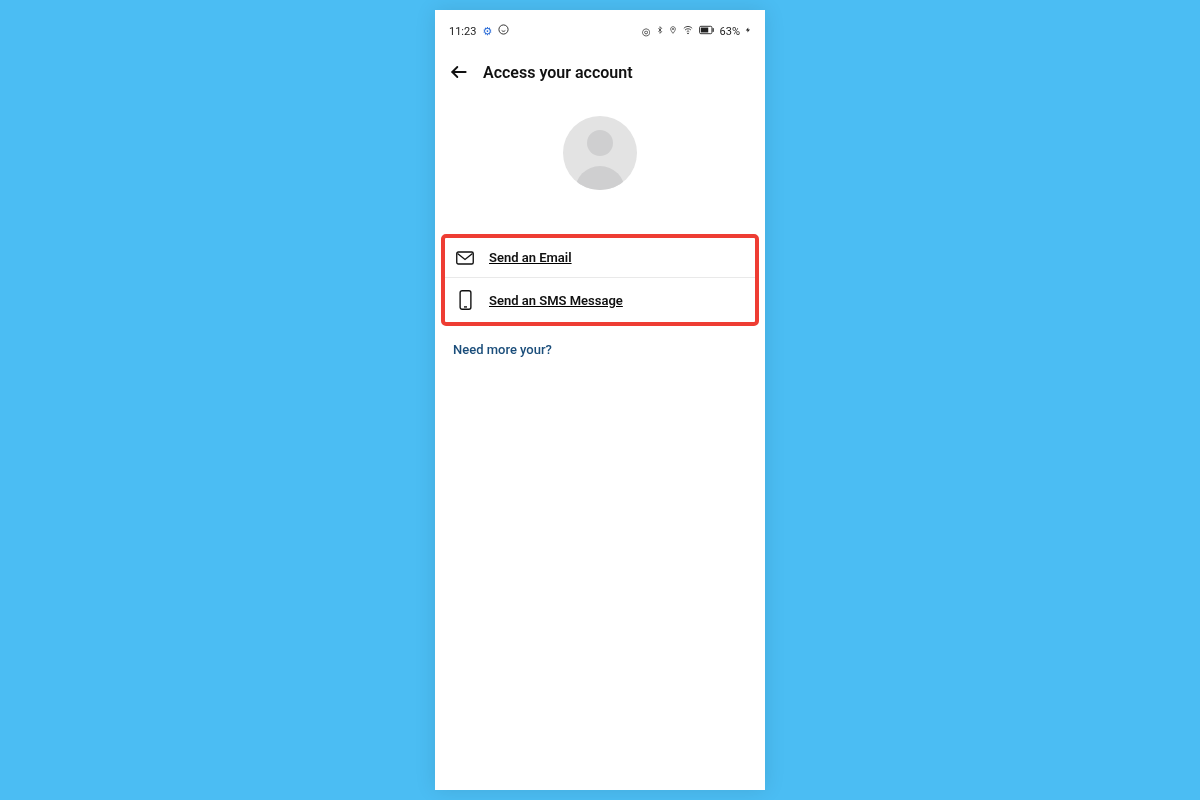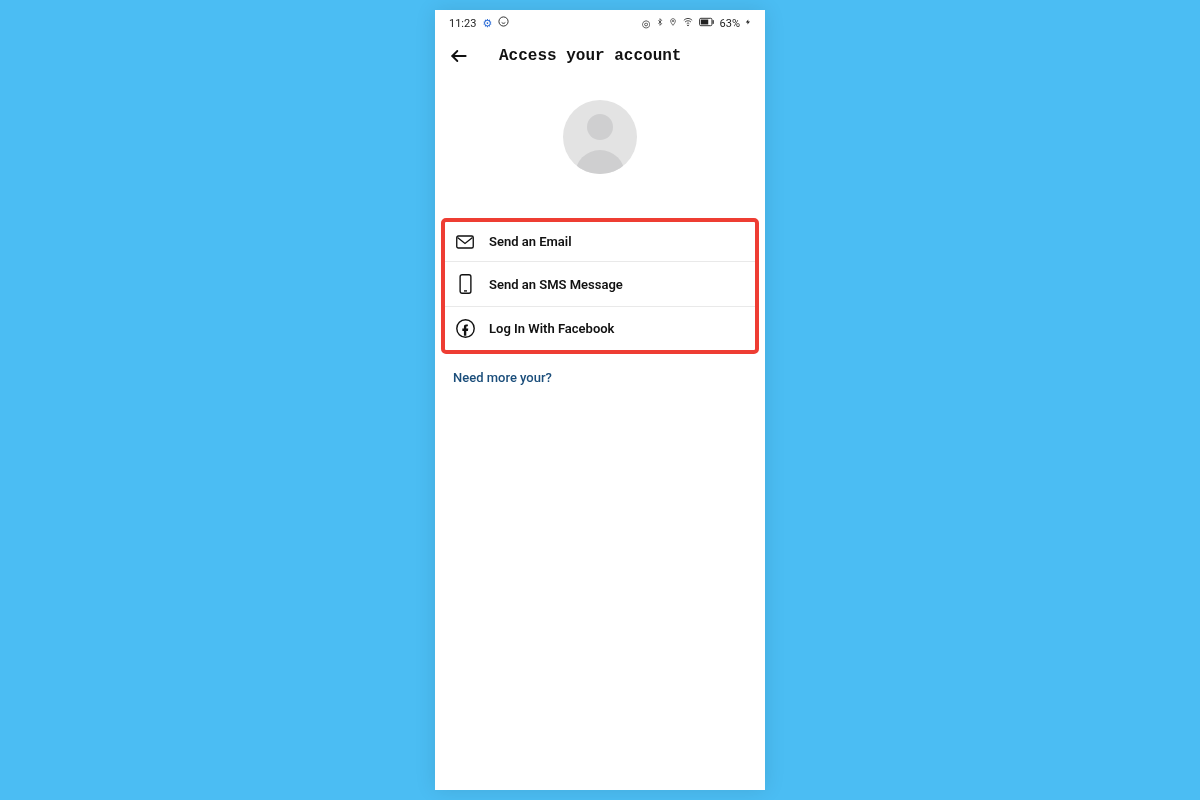--- a/index.html
+++ b/index.html
@@ -19,33 +19,32 @@
       background: #ffffff;
       margin-top: 10px;
       position: relative;
       box-shadow: 0 0 20px rgba(0,0,0,0.1);
     }
     .status-bar {
       display: flex;
       justify-content: space-between;
       align-items: center;
       height: 26px;
-      padding: 0 14px;
+      padding: 8px 14px;
       font-size: 11px;
       color: #222;
     }
     .status-left { display: flex; align-items: center; gap: 6px; }
     .status-right { display: flex; align-items: center; gap: 5px; font-size: 10px;}
     .status-right .pct { font-size: 11px; }
     .header {
       display: flex;
       align-items: center;
       padding: 10px 14px 6px 14px;
-      gap: 30px;
-      font-family: Liberation Mono, monospace;
+      gap: 14px;
     }
     .back-arrow svg { display: block; }
     .page-title {
       font-size: 16px;
       font-weight: 600;
       color: #111;
     }
     .avatar-wrap {
       display: flex;
       justify-content: center;
@@ -83,20 +82,21 @@
       border: 4px solid #ee3d33;
       border-radius: 5px;
     }
     .option {
       display: flex;
       align-items: center;
       gap: 14px;
       padding: 12px 10px;
       border-bottom: 1px solid #e9e9e9;
       cursor: pointer;
+      text-decoration: underline;
     }
     .option:last-child { border-bottom: none; }
     .option .label {
       font-size: 13px;
       font-weight: 600;
       color: #111;
     }
     .icon-box { width: 20px; display: flex; align-items: center; justify-content: center; }
     .help-link {
       display: inline-block;
@@ -190,26 +190,17 @@
     </div>
     <div class="option">
       <span class="icon-box">
         <svg width="13" height="20" viewBox="0 0 16 26" fill="none" stroke="#111" stroke-width="1.8">
             <rect x="1" y="1" width="14" height="24" rx="2.5"></rect>
             <line x1="6" y1="22" x2="10" y2="22"></line>
           </svg>
       </span>
       <span class="label">Send an SMS Message</span>
     </div>
-    <div class="option">
-      <span class="icon-box">
-        <svg width="19" height="19" viewBox="0 0 24 24" fill="none" stroke="#111" stroke-width="1.8">
-            <circle cx="12" cy="12" r="11"></circle>
-            <path d="M14 7h-1.3C11 7 10 8 10 10v2H8v3h2v6h3v-6h2l0.5-3H13v-1.5c0-0.8 0.3-1.5 1-1.5h1V7z" fill="#111" stroke="none"></path>
-          </svg>
-      </span>
-      <span class="label">Log In With Facebook</span>
-    </div>
   </div>
 
   <span class="help-link">Need more your?</span>
 
 </div>
 
 </body></html>

